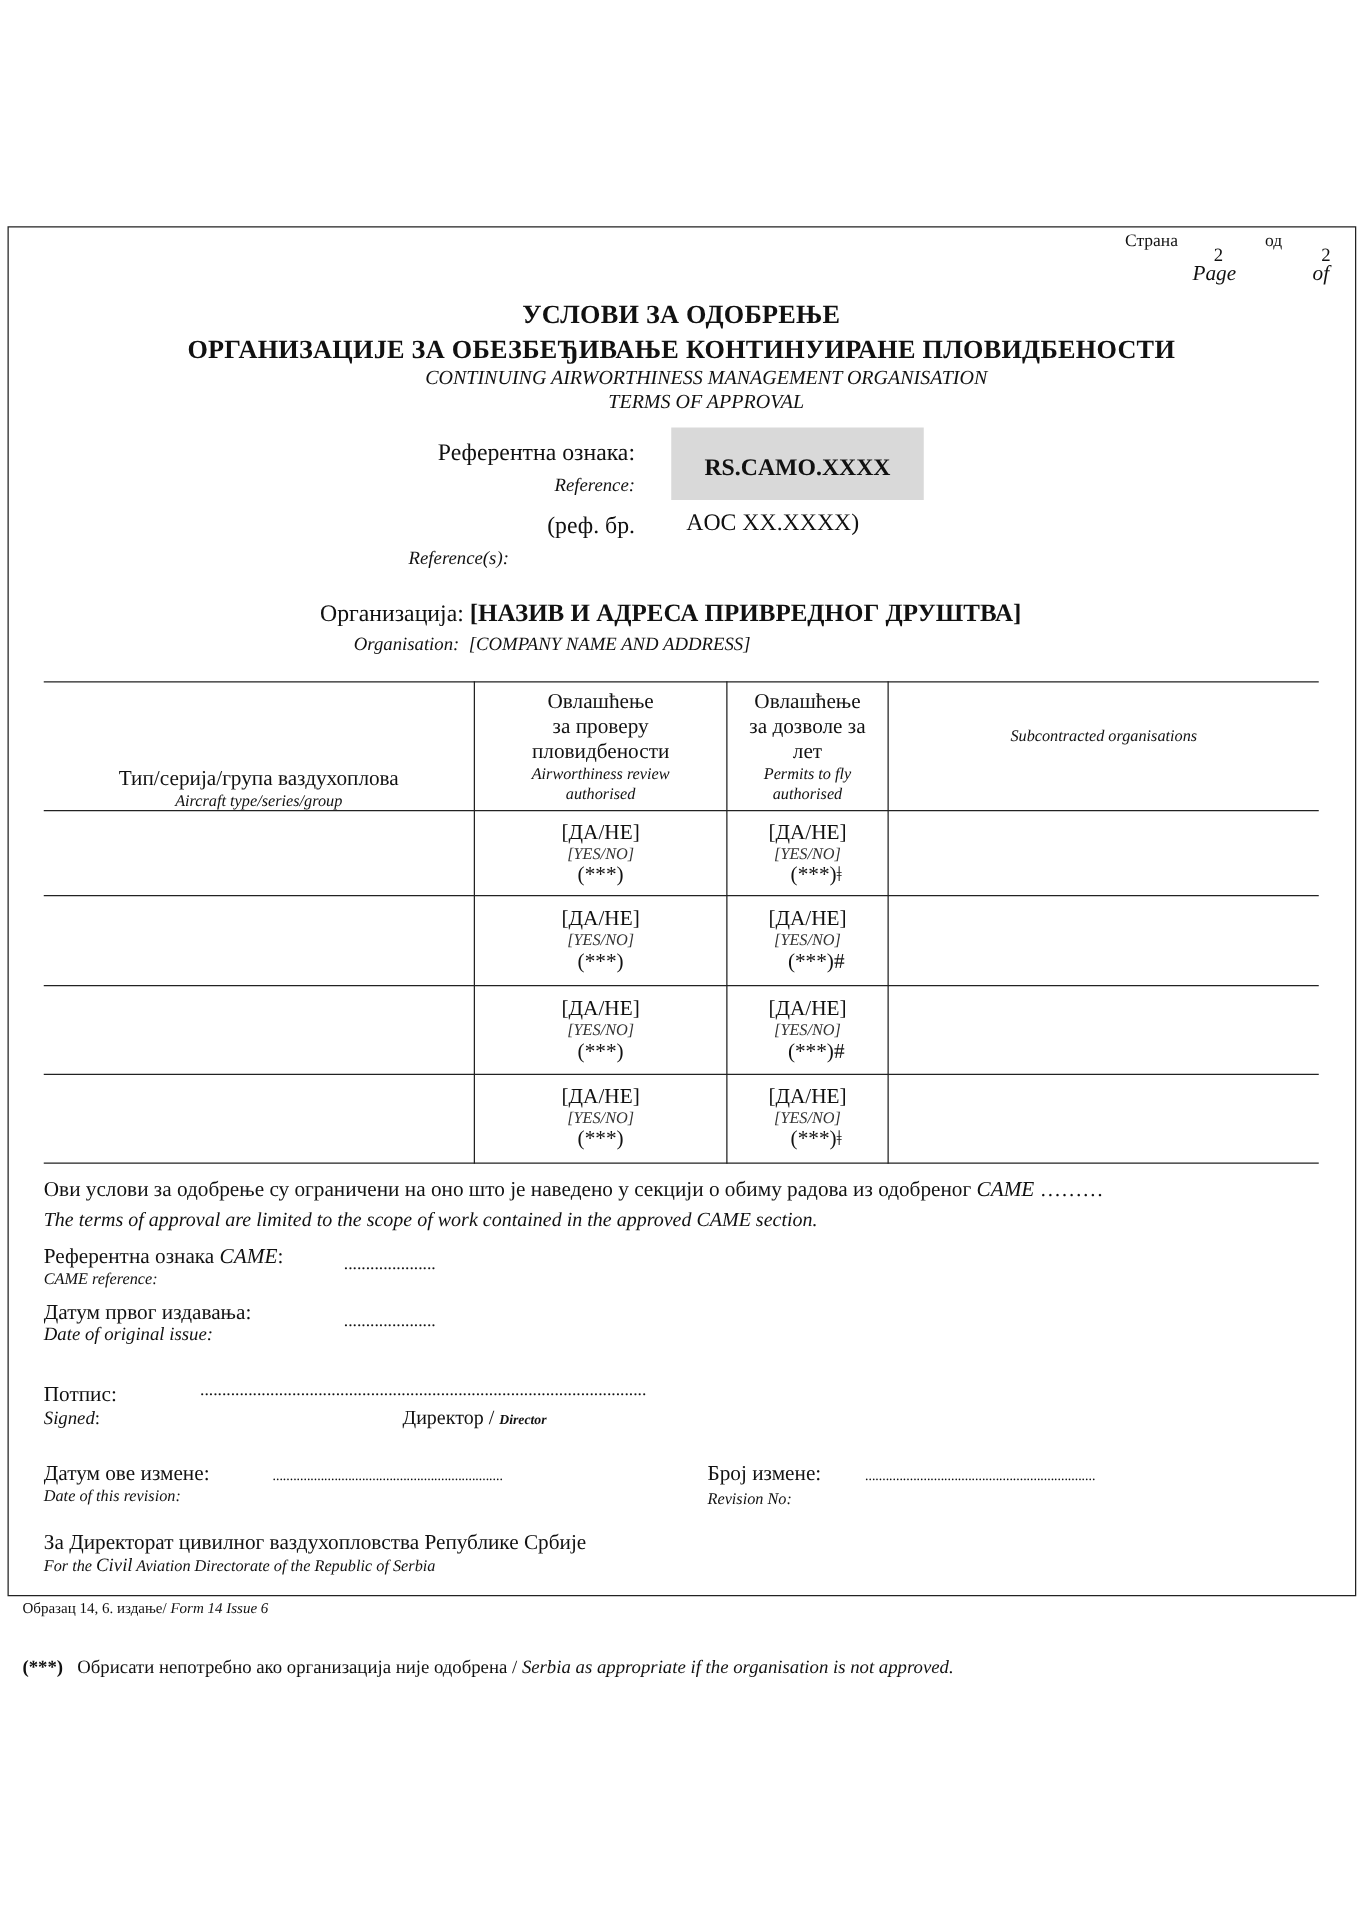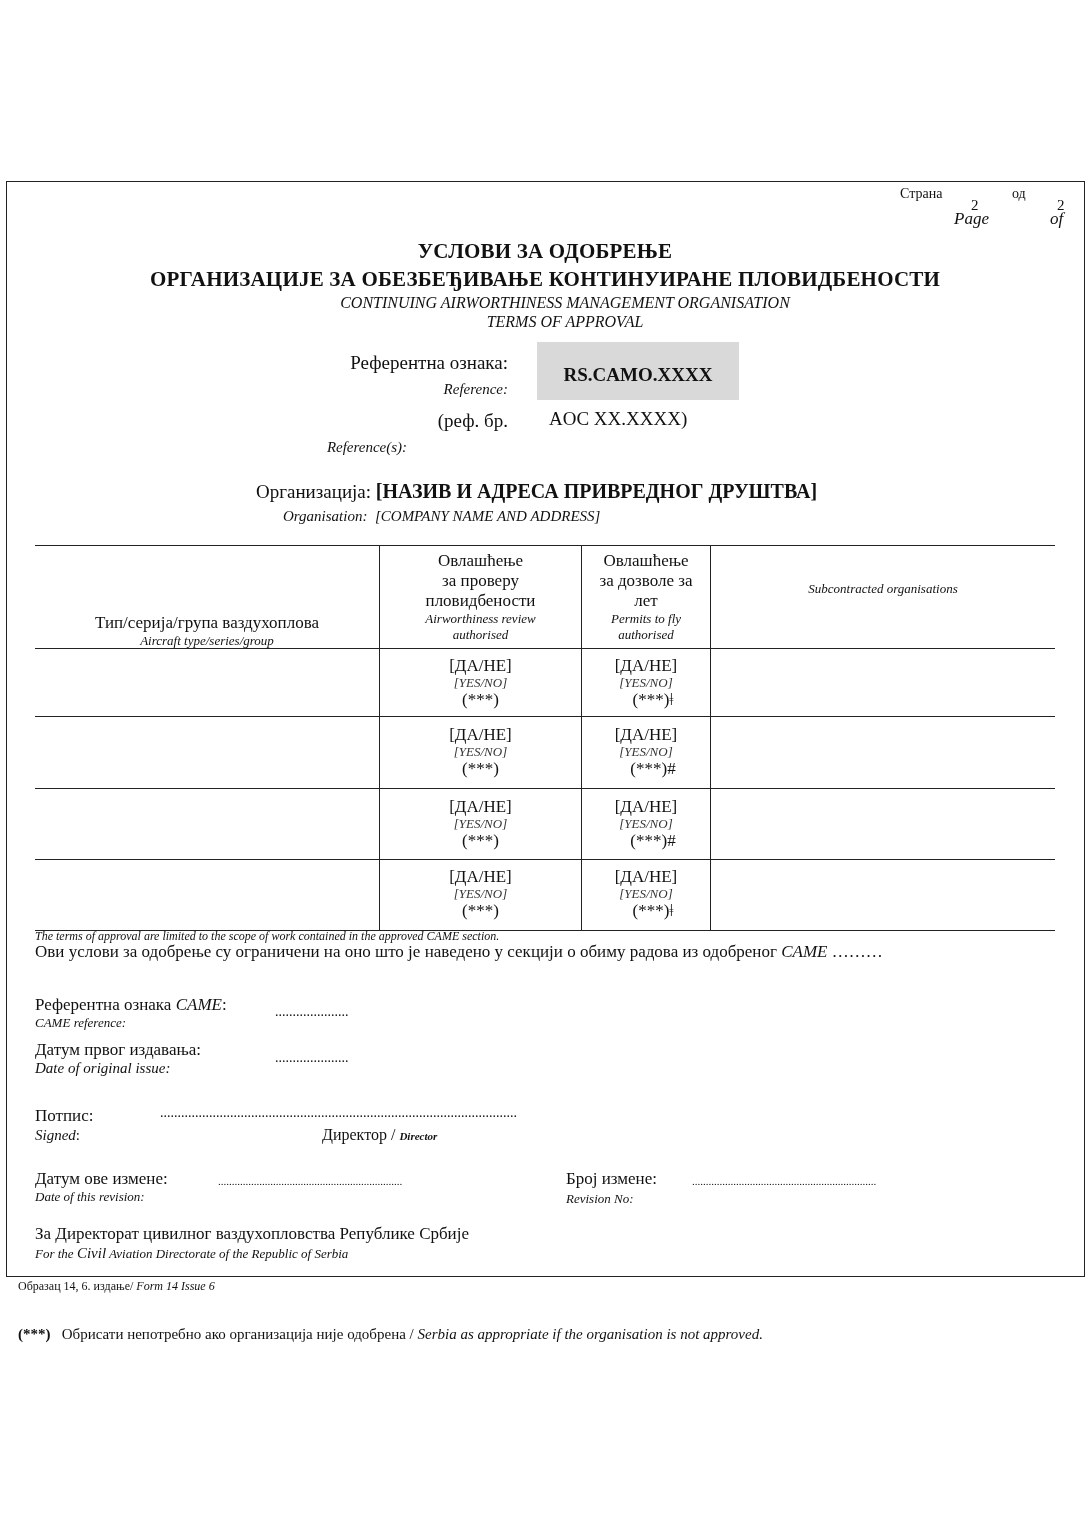--- a/index.html
+++ b/index.html
@@ -153,21 +153,21 @@
   <div class="yn-sub">[YES/NO]</div>
   <div class="yn-ast" style="padding-left:14px;">(***)ǂ</div>
 </div>
 <div class="abs" style="left:712px; top:861px; width:342px; height:67px;"></div>
 
 <div class="abs" style="left:35px; top:942px; font-size:17px; white-space:nowrap;">
   <span>Ови услови за одобрење су ограничени на оно што је наведено у секцији о обиму радова из одобреног</span>
   <span class="it">CAME</span>
   <span>………</span>
 </div>
-<div class="abs it" style="left:35px; top:929px; font-size:12px;">The terms of approval are limited to the scope of work contained in the approved CAME section.</div>
+<div class="abs it" style="left:35px; top:968px; font-size:16px;">The terms of approval are limited to the scope of work contained in the approved CAME section.</div>
 
 <div class="abs lbl" style="left:35px; top:995px; white-space:nowrap;">
   <span>Референтна ознака</span>
   <span class="it">CAME</span><span>:</span>
 </div>
 <div class="abs sub" style="left:35px; top:1015px;">CAME reference:</div>
 <div class="abs dots" style="left:275px; top:1004px;">.....................</div>
 
 <div class="abs lbl" style="left:35px; top:1040px;">Датум првог издавања:</div>
 <div class="abs it" style="left:35px; top:1060px; font-size:15px;">Date of original issue:</div>

